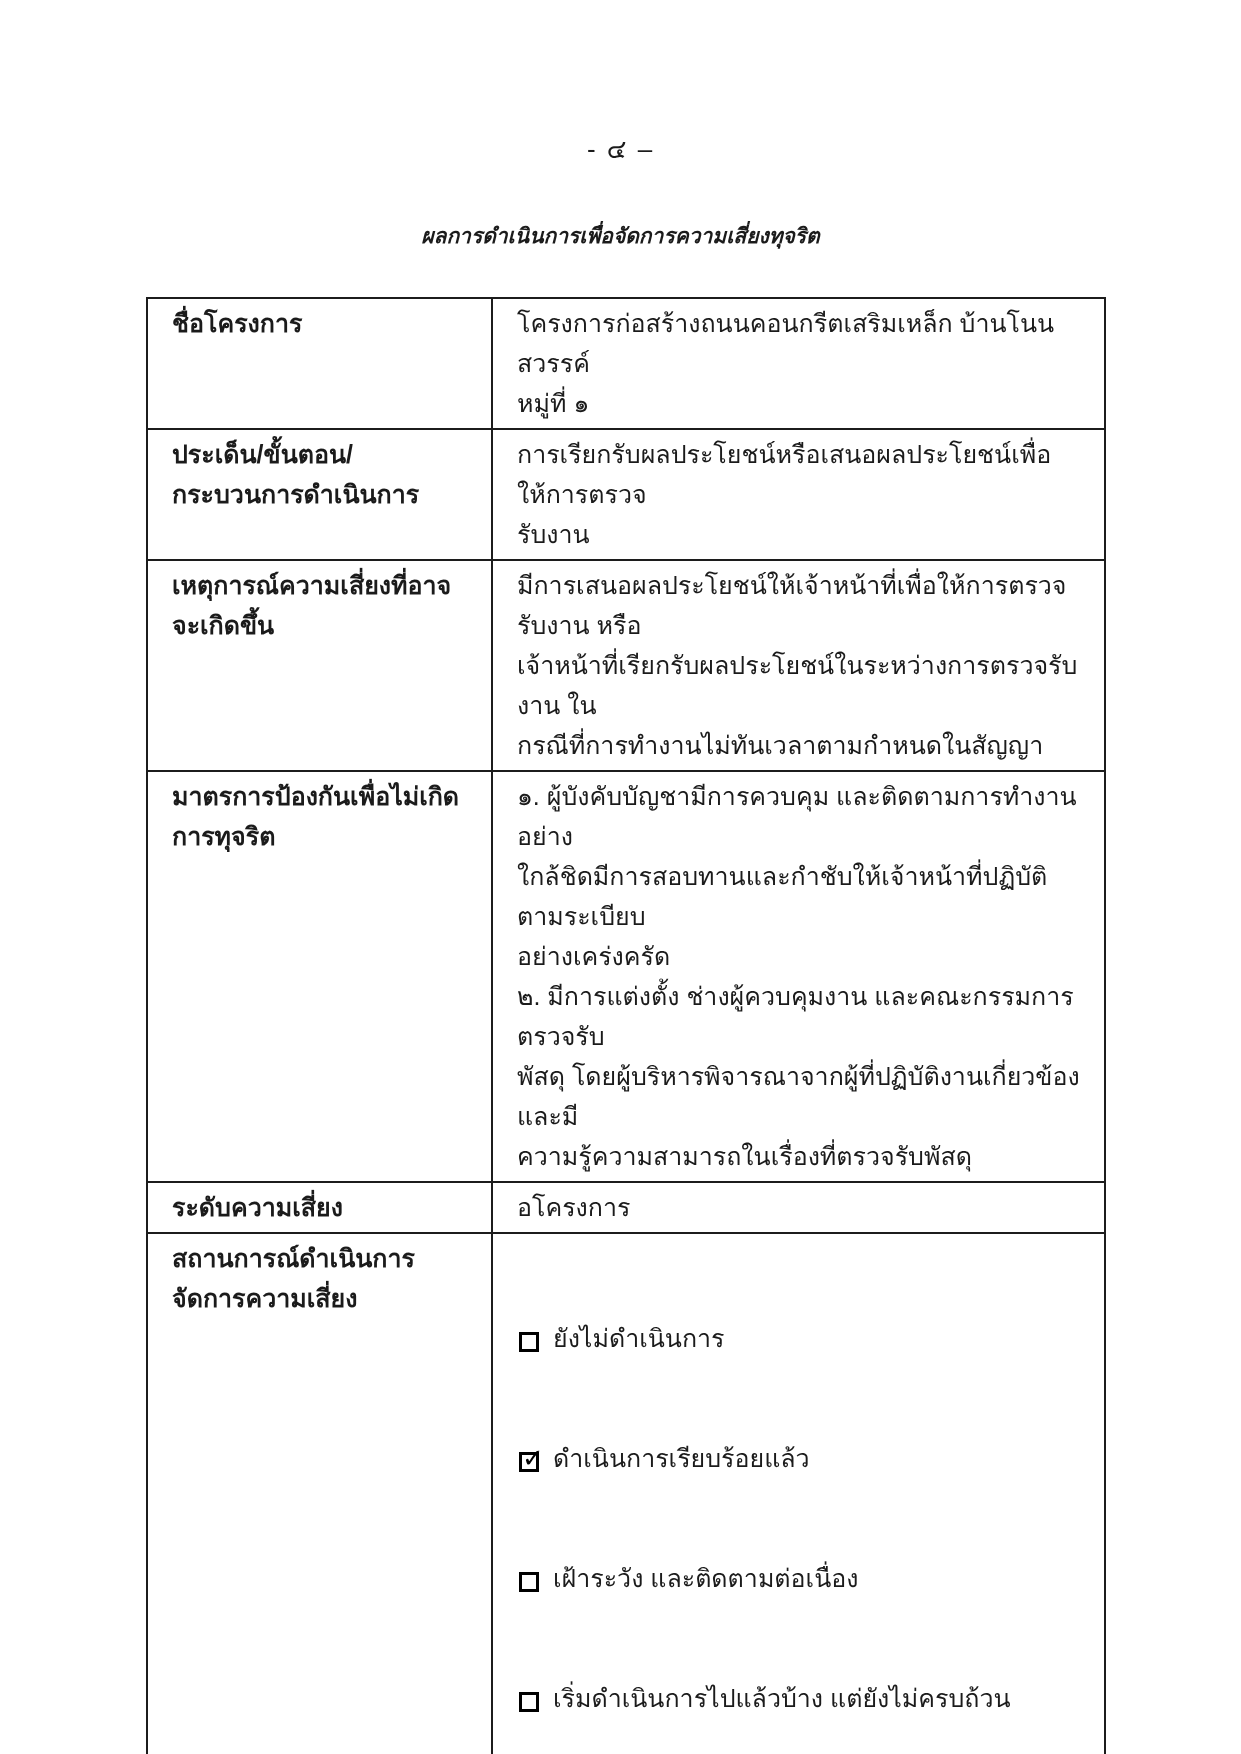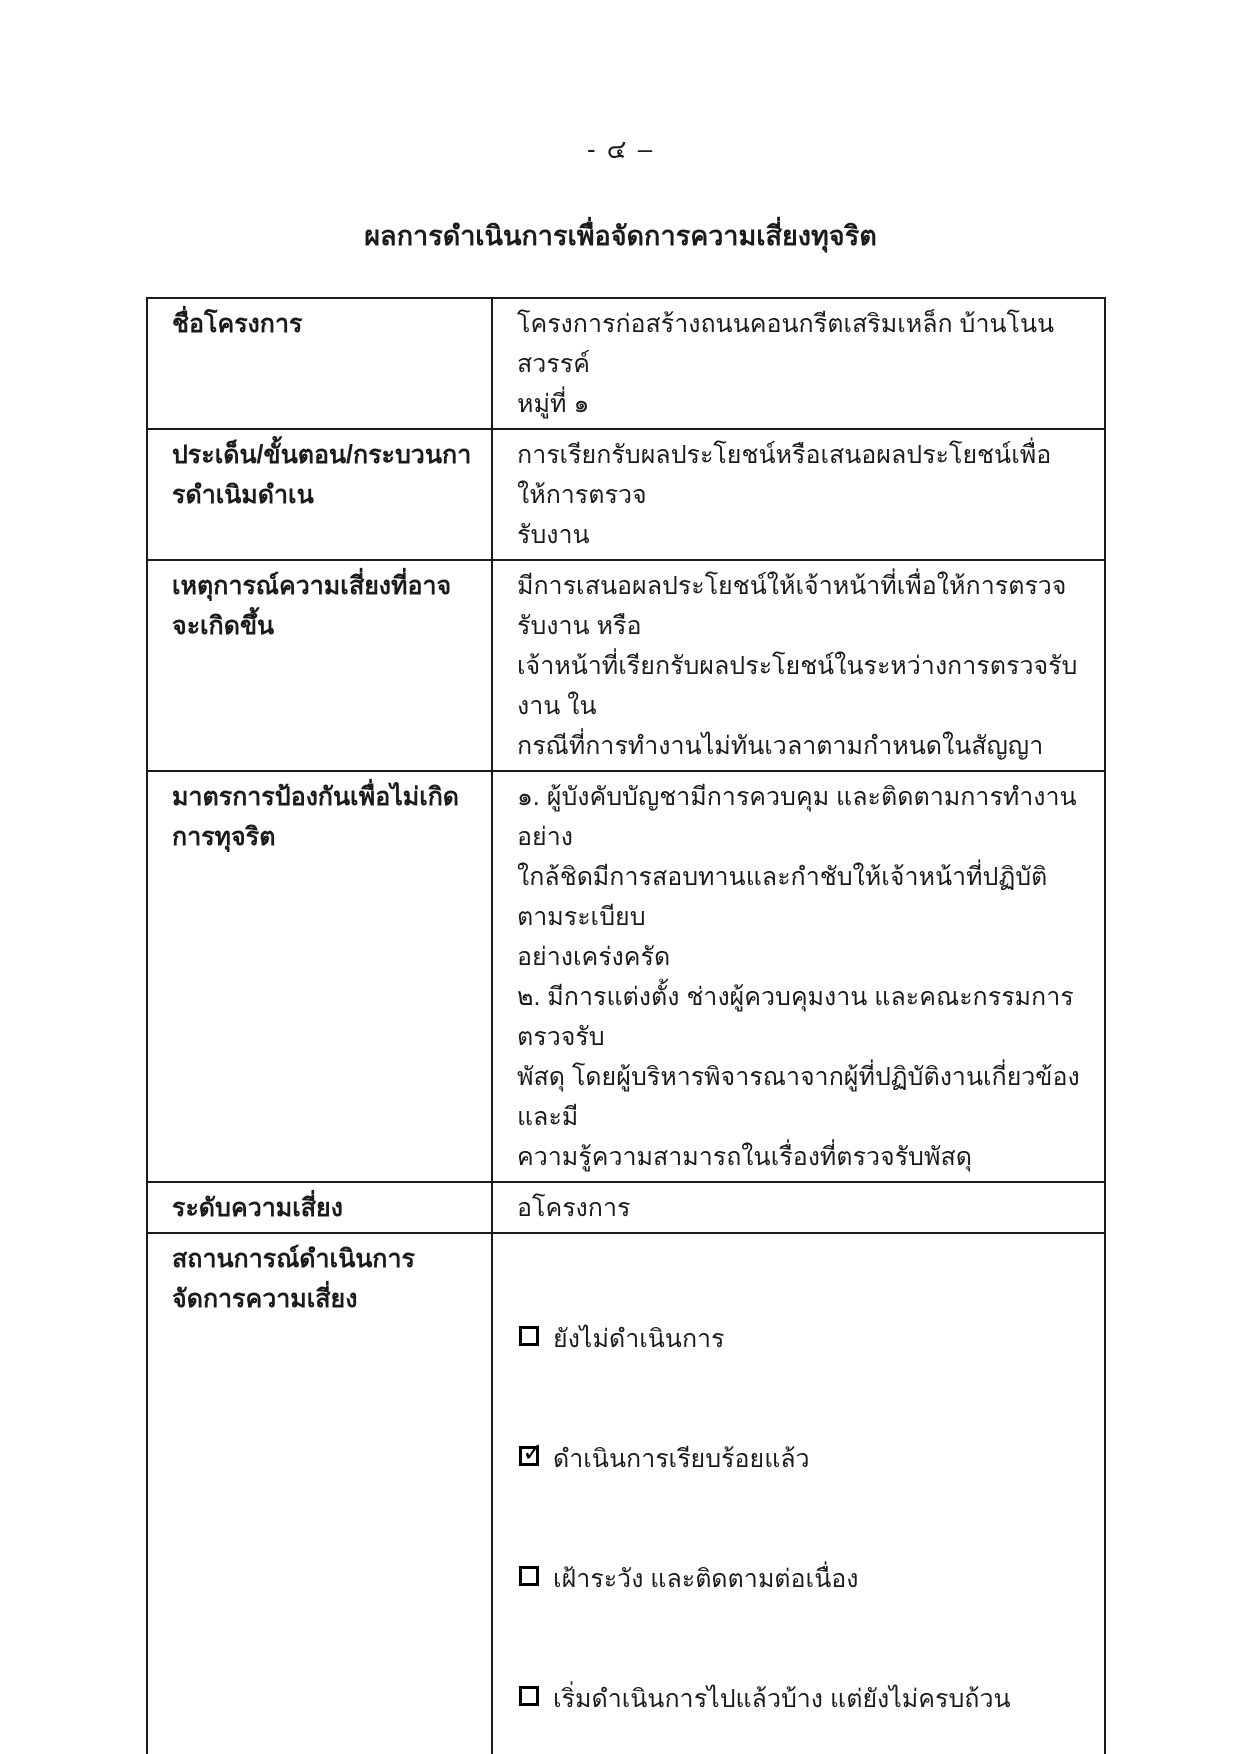--- a/index.html
+++ b/index.html
@@ -15,22 +15,23 @@
   .page-number {
     margin-top: 128px;
     text-align: center;
     font-size: 26px;
     letter-spacing: 2px;
   }
   .doc-title {
     margin-top: 42px;
     text-align: center;
     font-weight: bold;
-    font-size: 27px;
+    font-size: 21px;
     line-height: 50px;
+    font-style: italic;
   }
   table.report {
     margin: 36px 0 0 146px;
     width: 960px;
     border-collapse: collapse;
     table-layout: fixed;
   }
   table.report, table.report td {
     border: 2px solid #1c1c1c;
   }
@@ -44,21 +45,21 @@
   td.label-cell {
     width: 345px;
     font-weight: bold;
   }
   td.value-cell {
     white-space: pre-wrap;
     border-radius: 19px;
   }
   .status-option {
     display: flex;
-    align-items: flex-start;
+    align-items: center;
     line-height: 40px;
   }
   .checkbox {
     flex: 0 0 auto;
     width: 20px;
     height: 20px;
     border: 3px solid #000;
     margin: 8px 14px 0 2px;
     position: relative;
     background: #fff;
@@ -83,21 +84,21 @@
 </div>
 
 <table class="report">
   <tbody>
     <tr>
       <td class="label-cell">ชื่อโครงการ</td>
       <td class="value-cell">โครงการก่อสร้างถนนคอนกรีตเสริมเหล็ก บ้านโนนสวรรค์
 หมู่ที่ ๑</td>
     </tr>
     <tr>
-      <td class="label-cell">ประเด็น/ขั้นตอน/กระบวนการดำเนิมดำเน</td>
+      <td class="label-cell">ประเด็น/ขั้นตอน/กระบวนการดำเนินการ</td>
       <td class="value-cell">การเรียกรับผลประโยชน์หรือเสนอผลประโยชน์เพื่อให้การตรวจ
 รับงาน</td>
     </tr>
     <tr>
       <td class="label-cell">เหตุการณ์ความเสี่ยงที่อาจจะเกิดขึ้น</td>
       <td class="value-cell">มีการเสนอผลประโยชน์ให้เจ้าหน้าที่เพื่อให้การตรวจรับงาน หรือ
 เจ้าหน้าที่เรียกรับผลประโยชน์ในระหว่างการตรวจรับงาน ใน
 กรณีที่การทำงานไม่ทันเวลาตามกำหนดในสัญญา</td>
     </tr>
     <tr>

